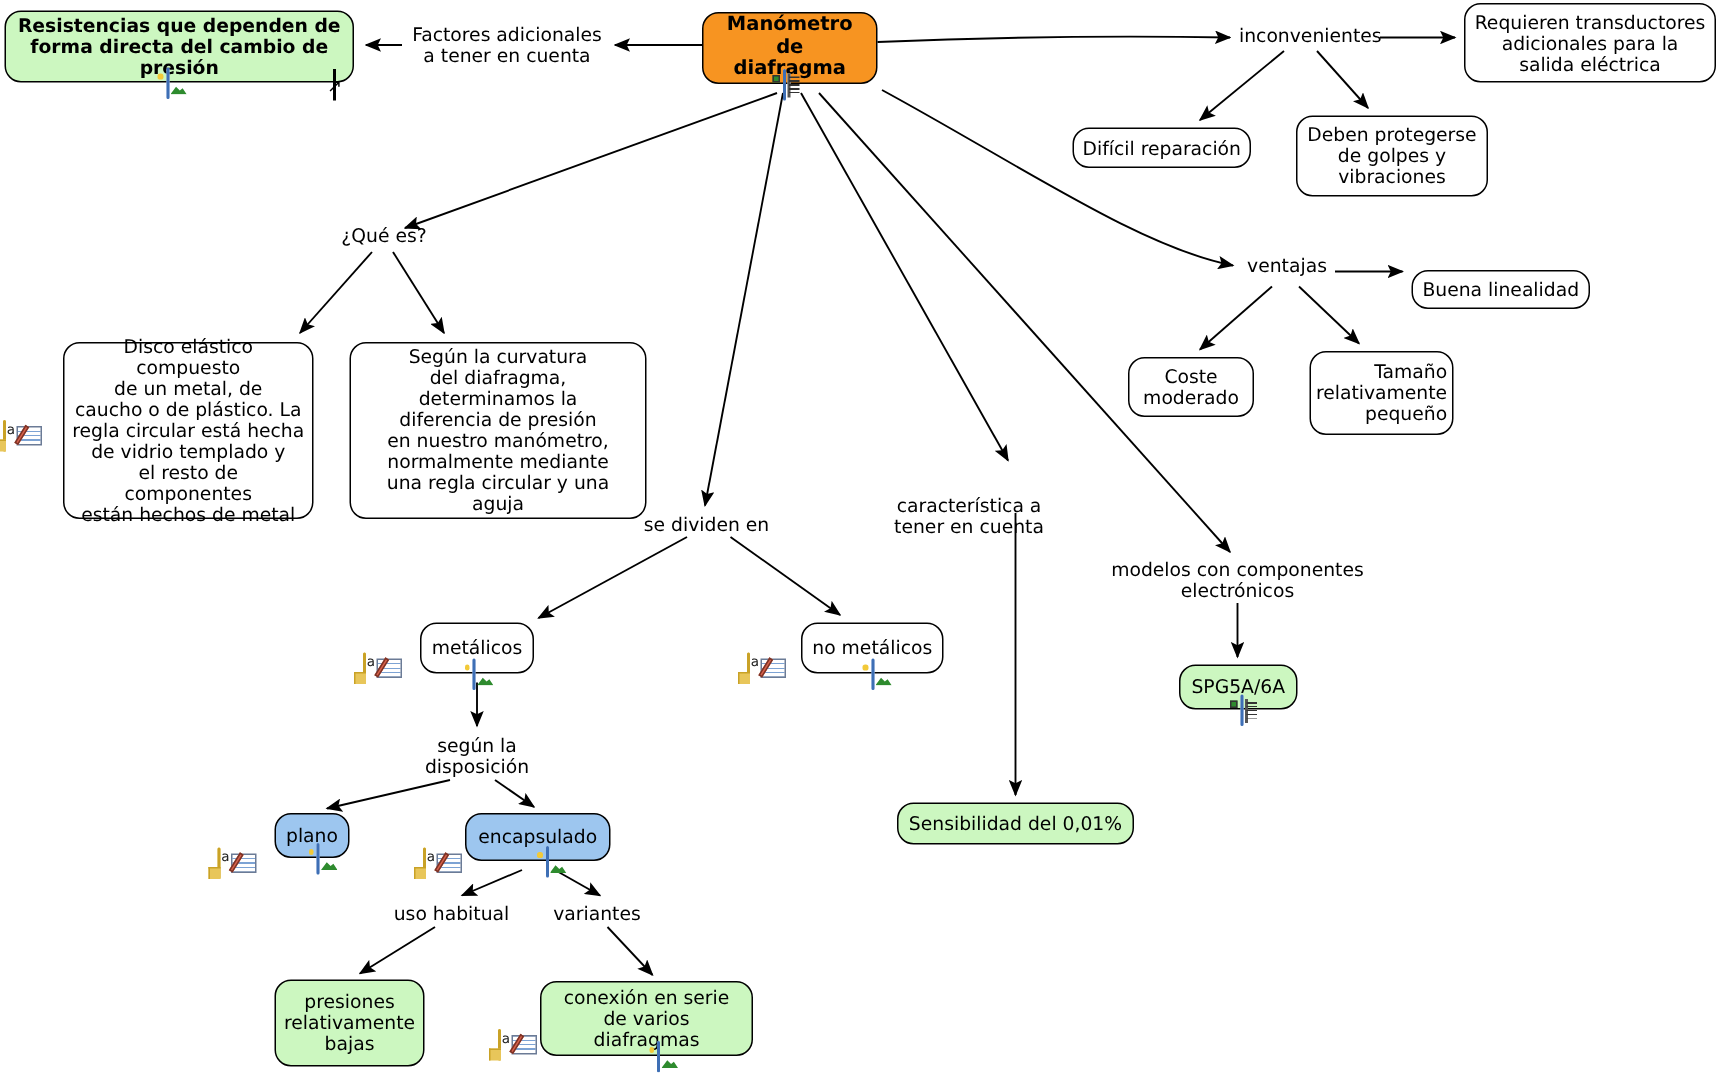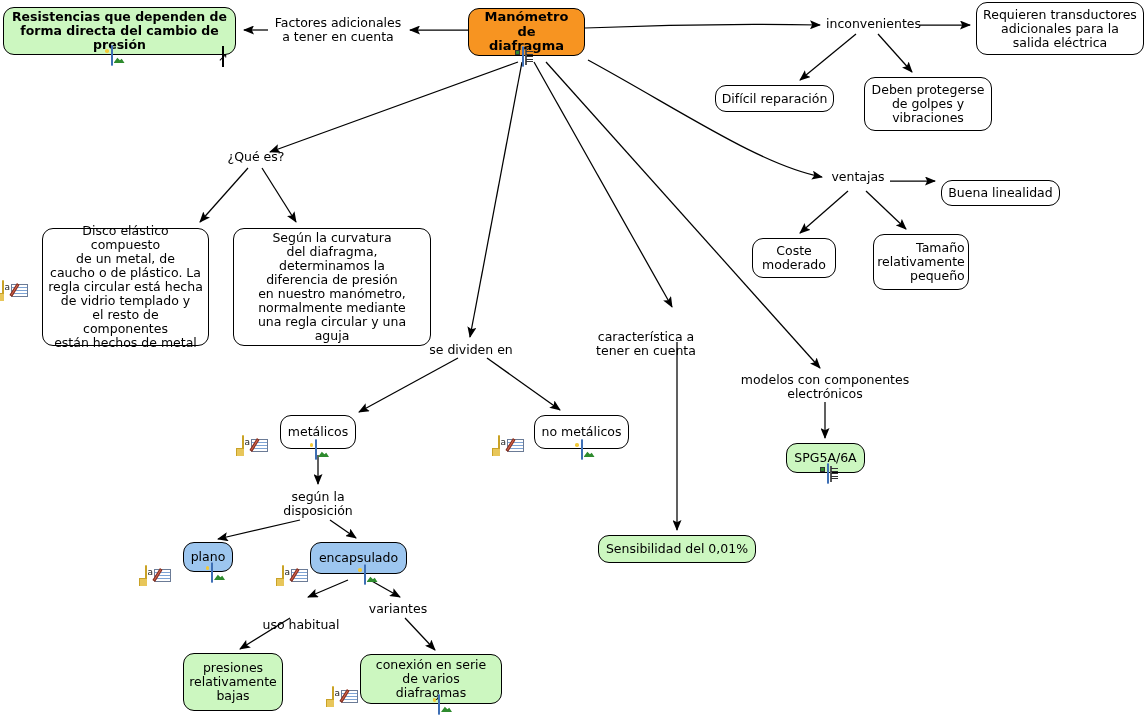--- a/index.html
+++ b/index.html
@@ -316,18 +316,18 @@
       <div class="label" style="left: 826px; top: 17px; width: 92px; font-size: 12.5px;">inconvenientes</div>
       <div class="label" style="left: 225px; top: 150px; width: 62px; font-size: 12.5px;">¿Qué es?</div>
       <div class="label" style="left: 830px; top: 170px; width: 56px; font-size: 12.5px;">ventajas</div>
       <div class="label" style="left: 427px; top: 343px; width: 88px; font-size: 12.5px;">se dividen en</div>
       <div class="label" style="left: 594px; top: 313px; width: 104px; font-size: 12.5px; margin-top: 17px;">característica a
 tener en cuenta</div>
       <div class="label" style="left: 740px; top: 373px; width: 170px; font-size: 12.5px;">modelos con componentes
 electrónicos</div>
       <div class="label" style="left: 280px; top: 490px; width: 76px; font-size: 12.5px;">según la
 disposición</div>
-      <div class="label" style="left: 260px; top: 602px; width: 82px; font-size: 12.5px; margin-top: 16px;">uso habitual</div>
+      <div class="label" style="left: 260px; top: 602px; width: 82px; font-size: 12.5px;">uso habitual</div>
       <div class="label" style="left: 367px; top: 602px; width: 62px; font-size: 12.5px;">variantes</div>
     </div>
   <div id="notes-layer"><span class="icon note-icon" style="left: 2px; top: 262px;"><span class="sheet"></span><span class="a">a</span><span class="pencil"></span><span class="fold"></span></span><span class="icon note-icon" style="left: 240px; top: 417px;"><span class="sheet"></span><span class="a">a</span><span class="pencil"></span><span class="fold"></span></span><span class="icon note-icon" style="left: 494px; top: 417px;"><span class="sheet"></span><span class="a">a</span><span class="pencil"></span><span class="fold"></span></span><span class="icon note-icon" style="left: 139px; top: 547px;"><span class="sheet"></span><span class="a">a</span><span class="pencil"></span><span class="fold"></span></span><span class="icon note-icon" style="left: 274px; top: 547px;"><span class="sheet"></span><span class="a">a</span><span class="pencil"></span><span class="fold"></span></span><span class="icon note-icon" style="left: 322px; top: 668px;"><span class="sheet"></span><span class="a">a</span><span class="pencil"></span><span class="fold"></span></span></div>
 
 </div>
 
 </body></html>

